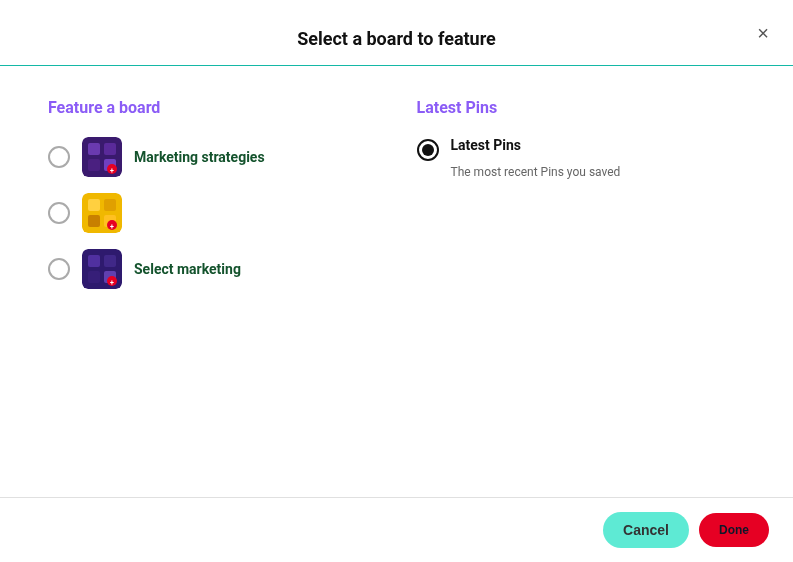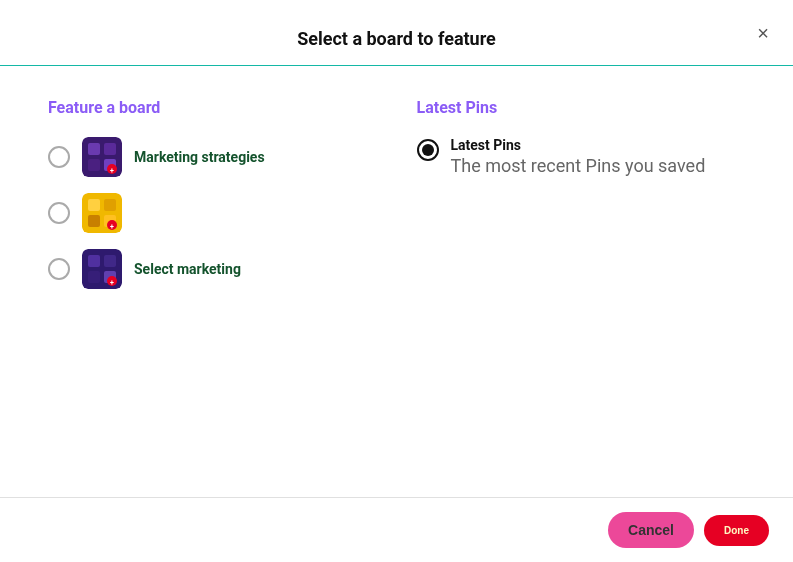--- a/index.html
+++ b/index.html
@@ -135,53 +135,53 @@
       flex-direction: column;
     }
 
     .pins-label {
       font-size: 14px;
       font-weight: 700;
       color: #111;
     }
 
     .pins-sublabel {
-      font-size: 18px;
+      font-size: 12px;
       color: #666;
-      margin-top: 2px;
+      margin-top: 12px;
     }
 
     .dialog-footer {
       display: flex;
       justify-content: flex-end;
       align-items: center;
       padding: 14px 24px;
       border-top: 1px solid #e0e0e0;
       gap: 10px;
     }
 
     .btn-cancel {
-      background: #ec4899;
+      background: #5eead4;
       border: none;
       border-radius: 24px;
       padding: 10px 20px;
       font-size: 14px;
       font-weight: 600;
       color: #333;
       cursor: pointer;
     }
 
     .btn-done {
       background: #e60023;
       border: none;
       border-radius: 24px;
       padding: 10px 20px;
-      font-size: 10px;
-      font-weight: 700;
-      color: #fef9c3;
+      font-size: 12px;
+      font-weight: 700;
+      color: #0f172a;
       cursor: pointer;
     }
   </style>
 </head>
 <body>
 
 <div class="dialog-header">
   <span class="dialog-title">Select a board to feature</span>
   <button class="close-btn">×</button>
 </div>

